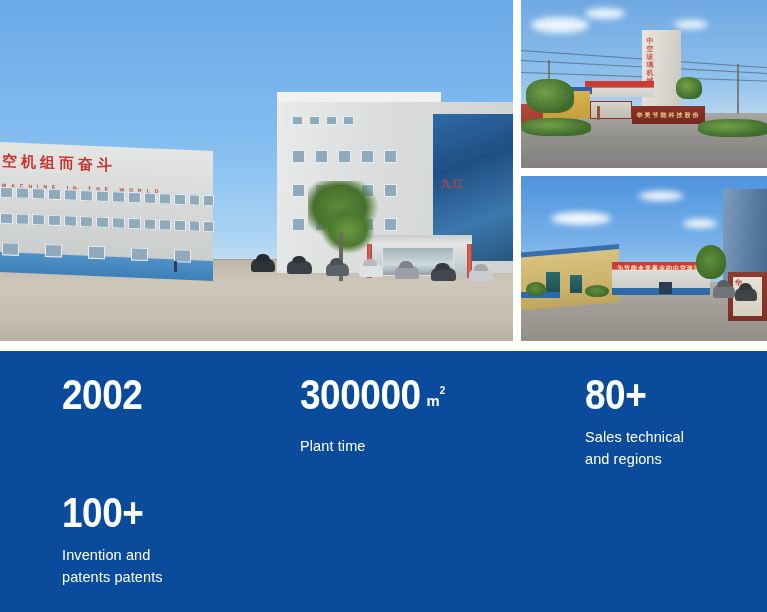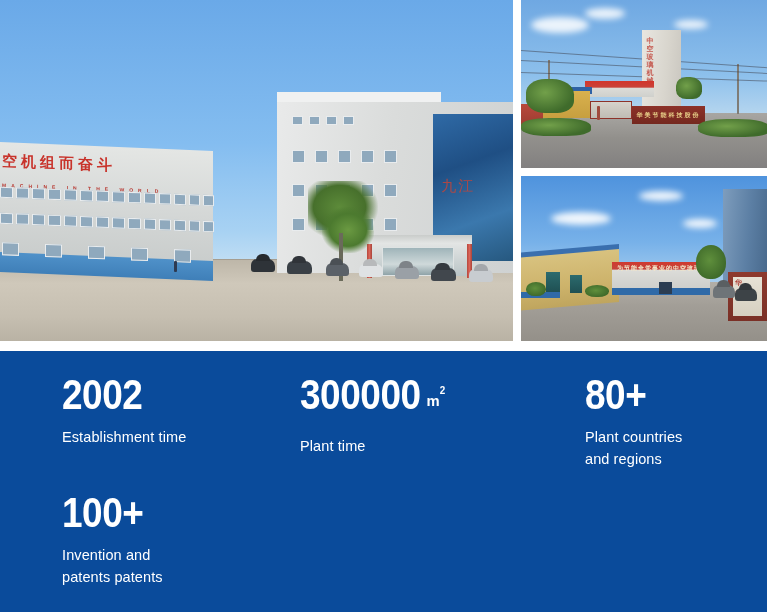--- a/index.html
+++ b/index.html
@@ -97,21 +97,21 @@
   .blk-right-top {
     position: absolute; left: 54%; top: 27%; width: 32%; height: 4%;
     background: #f0f1f1;
   }
   .glass {
     position: absolute; left: 84.5%; top: 33.5%; width: 15.5%; height: 43%;
     background: linear-gradient(160deg,#2f6aa6 0%, #1f4f84 35%, #3b78ad 70%, #26587f 100%);
   }
   .glass-red {
     position: absolute; left: 86%; top: 52%;
-    font-size: 15px; color: #c3453a; font-weight: normal; letter-spacing: 2px;
+    font-size: 10px; color: #c3453a; font-weight: bold; letter-spacing: 2px;
     opacity: .85;
   }
   .entrance {
     position: absolute; left: 72%; top: 69%; width: 20%; height: 12%;
     background: linear-gradient(180deg,#c9ccca 0%, #e3e5e4 20%, #b9c4c6 100%);
   }
   .entrance-door {
     position: absolute; left: 74.5%; top: 72.5%; width: 14%; height: 8.5%;
     background: linear-gradient(180deg,#9fb4b9 0%, #cfd9da 60%, #8fa3a8 100%);
     border: 1px solid #dfe3e3;
@@ -498,32 +498,31 @@
       <div class="car" style="left:78%; top:66%; width:22px; background:#6e7478;"></div>
       <div class="car" style="left:87%; top:68%; width:22px; background:#3d4347;"></div>
     </div>
   </div>
 
   <div class="stats">
     <div class="stats-grid">
 
       <div class="stat-cell">
         <div class="stat-num">2002</div>
-        <div class="stat-label">Establishment time</div>
       </div>
 
       <div class="stat-cell">
         <div class="stat-num"><span>300000</span><span class="sup"><span>m</span><sup>2</sup></span></div>
         <div class="stat-label">Plant time</div>
       </div>
 
 
       <div class="stat-cell">
         <div class="stat-num">80+</div>
-        <div class="stat-label">Plant countries
+        <div class="stat-label">Sales technical
 and regions</div>
       </div>
 
 
       <div class="stat-cell">
         <div class="stat-num">100+</div>
         <div class="stat-label">Invention and
 patents patents</div>
       </div>
 

